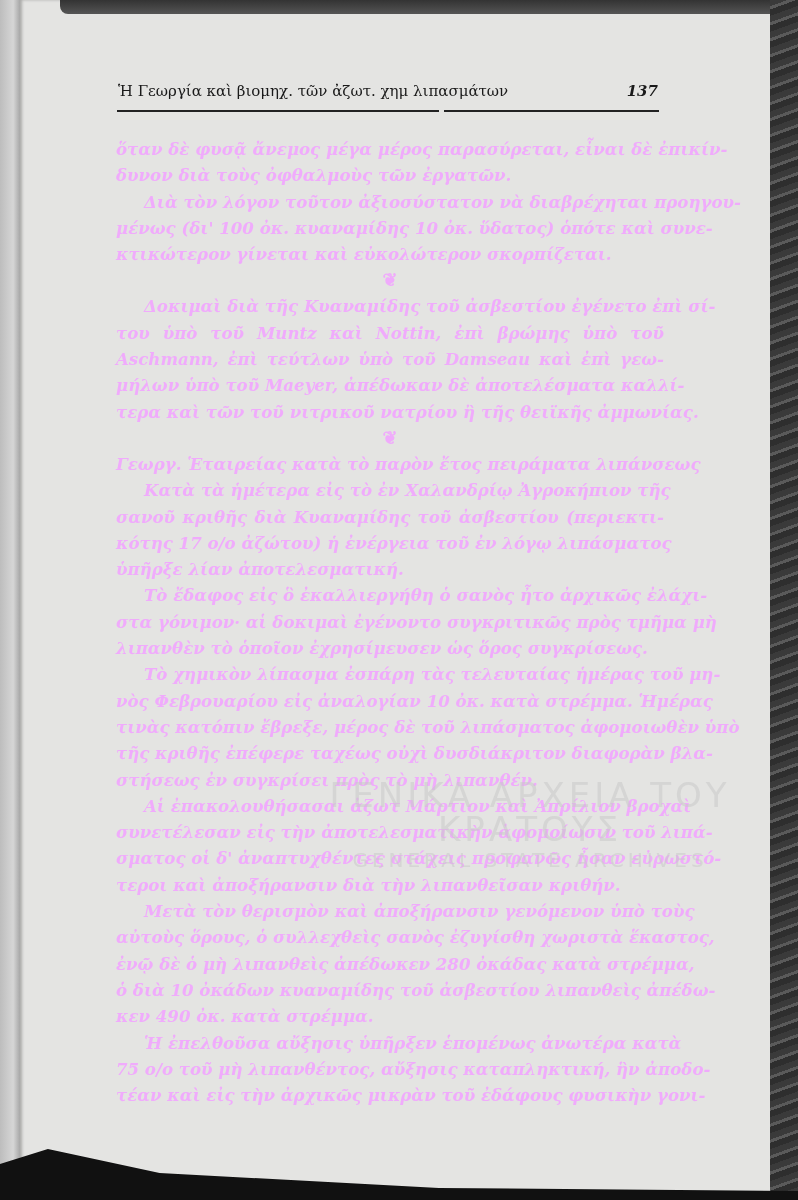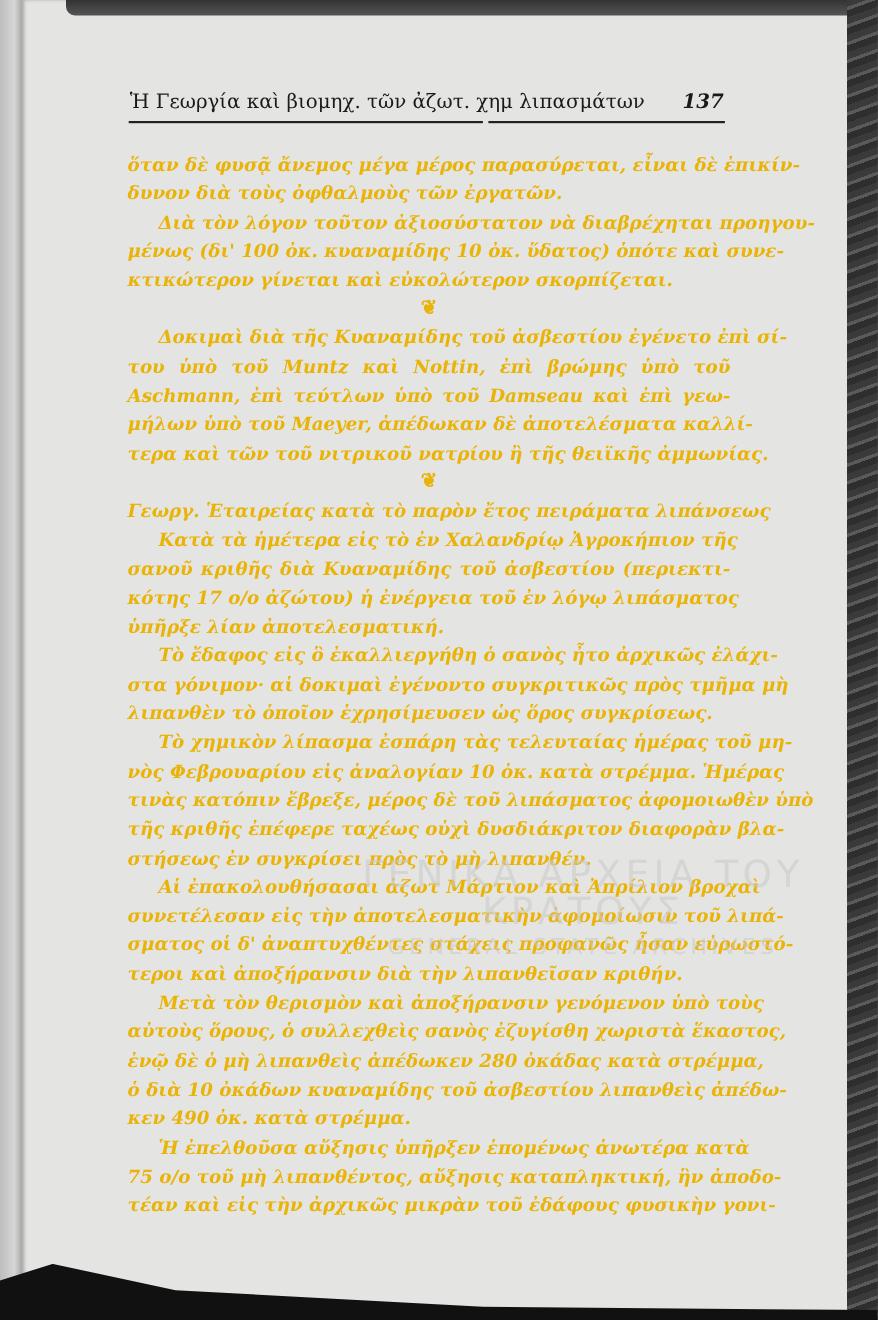--- a/index.html
+++ b/index.html
@@ -34,30 +34,30 @@
   .watermark {
     position:absolute; left:280px; top:778px; width:500px;
     color:rgba(200,200,200,0.55);
     font-family:"DejaVu Sans","Liberation Sans",sans-serif;
     font-size:34px; letter-spacing:4px; text-align:center;
     pointer-events:none; line-height:1;
   }
   .watermark .wm2 { font-size:20px; margin-top:4px; }
   .header {
     position:absolute; left:118px; top:82px; width:540px;
-    font-size:18px; color:#1a1a1a;
+    font-size:15px; color:#1a1a1a;
     display:flex; justify-content:space-between; align-items:baseline;
   }
   .header .pg { font-style:italic; font-weight:bold; }
   .rule1 { position:absolute; left:117px; top:110px; width:322px; height:1.5px; background:#222; }
   .rule2 { position:absolute; left:444px; top:110px; width:215px; height:1.5px; background:#222; }
   .body-text {
     position:absolute; left:116px; top:136px; width:548px;
     font-style:italic; font-weight:bold; font-size:16.6px; line-height:26.3px;
-    color:#eab308; text-align:justify;
+    color:#f0abfc; text-align:justify;
   }
   .para { text-indent:0; margin:0; }
   .line { display:block; white-space:nowrap; text-align:justify; text-align-last:justify; }
   .line.last { text-align-last:left; }
   .ornament { display:block; text-align:center; height:26px; font-size:18px; font-style:normal; }
 </style>
 </head>
 <body>
 
 <div class="left-page"></div>

